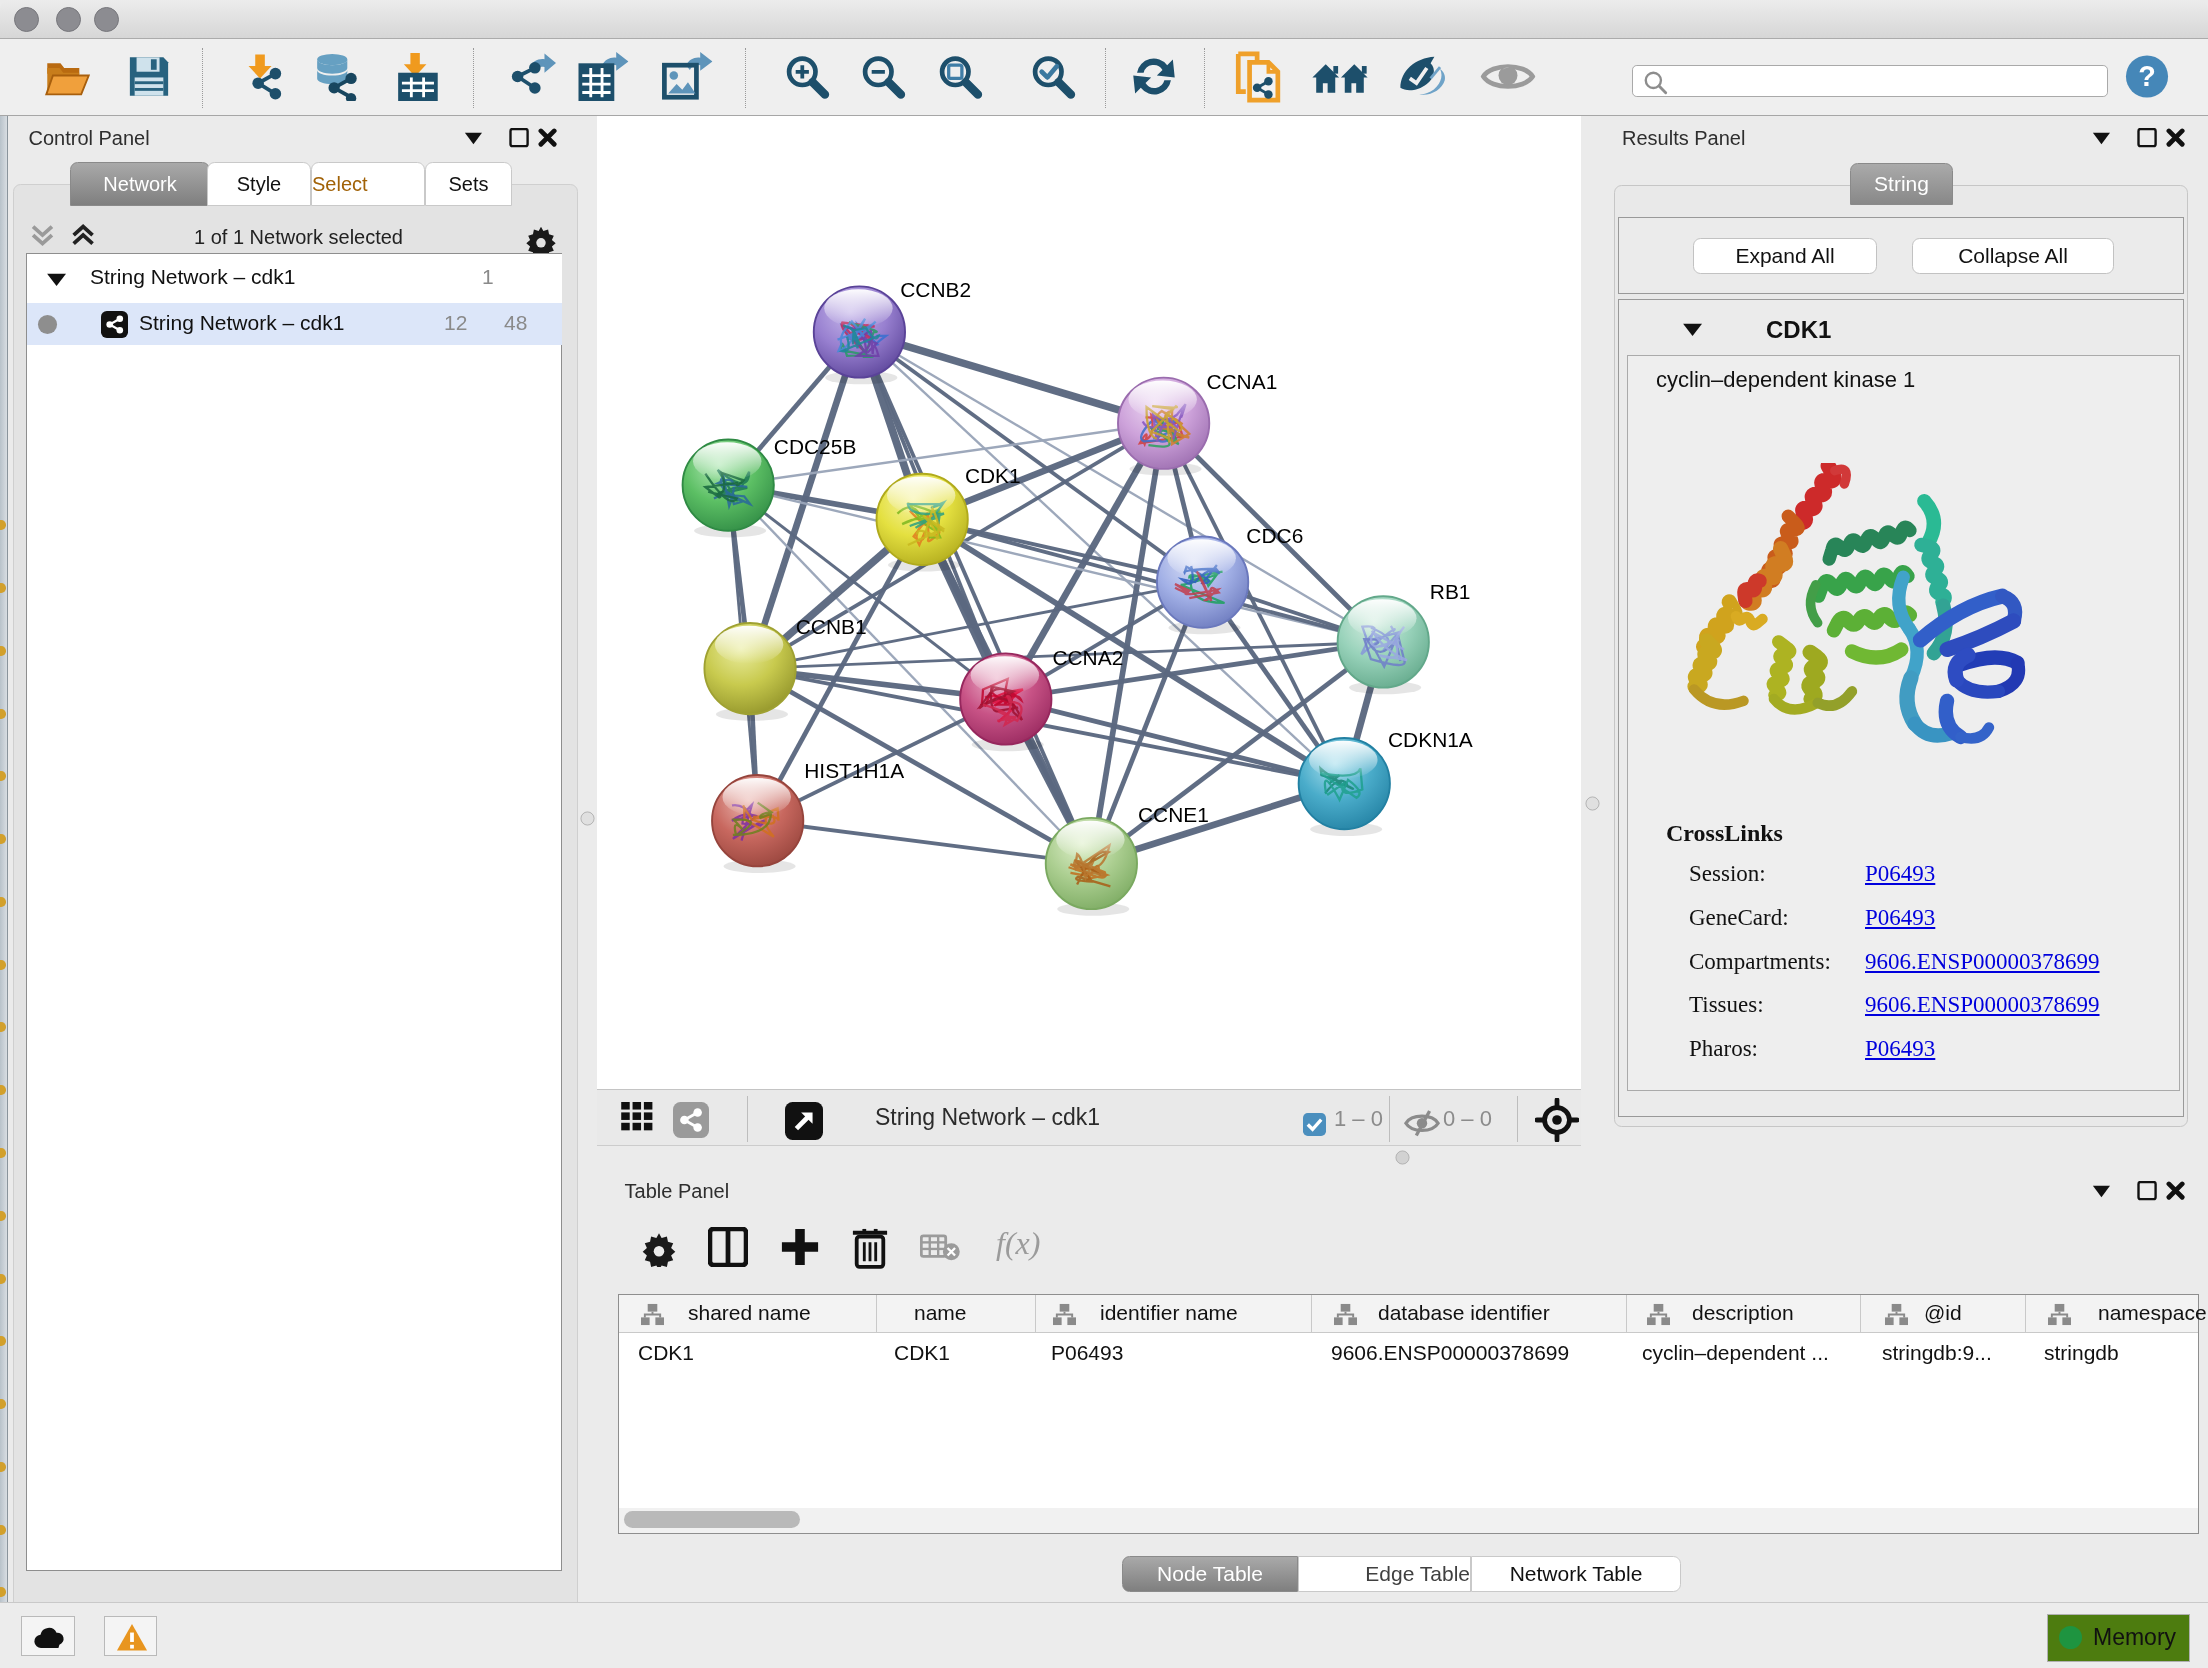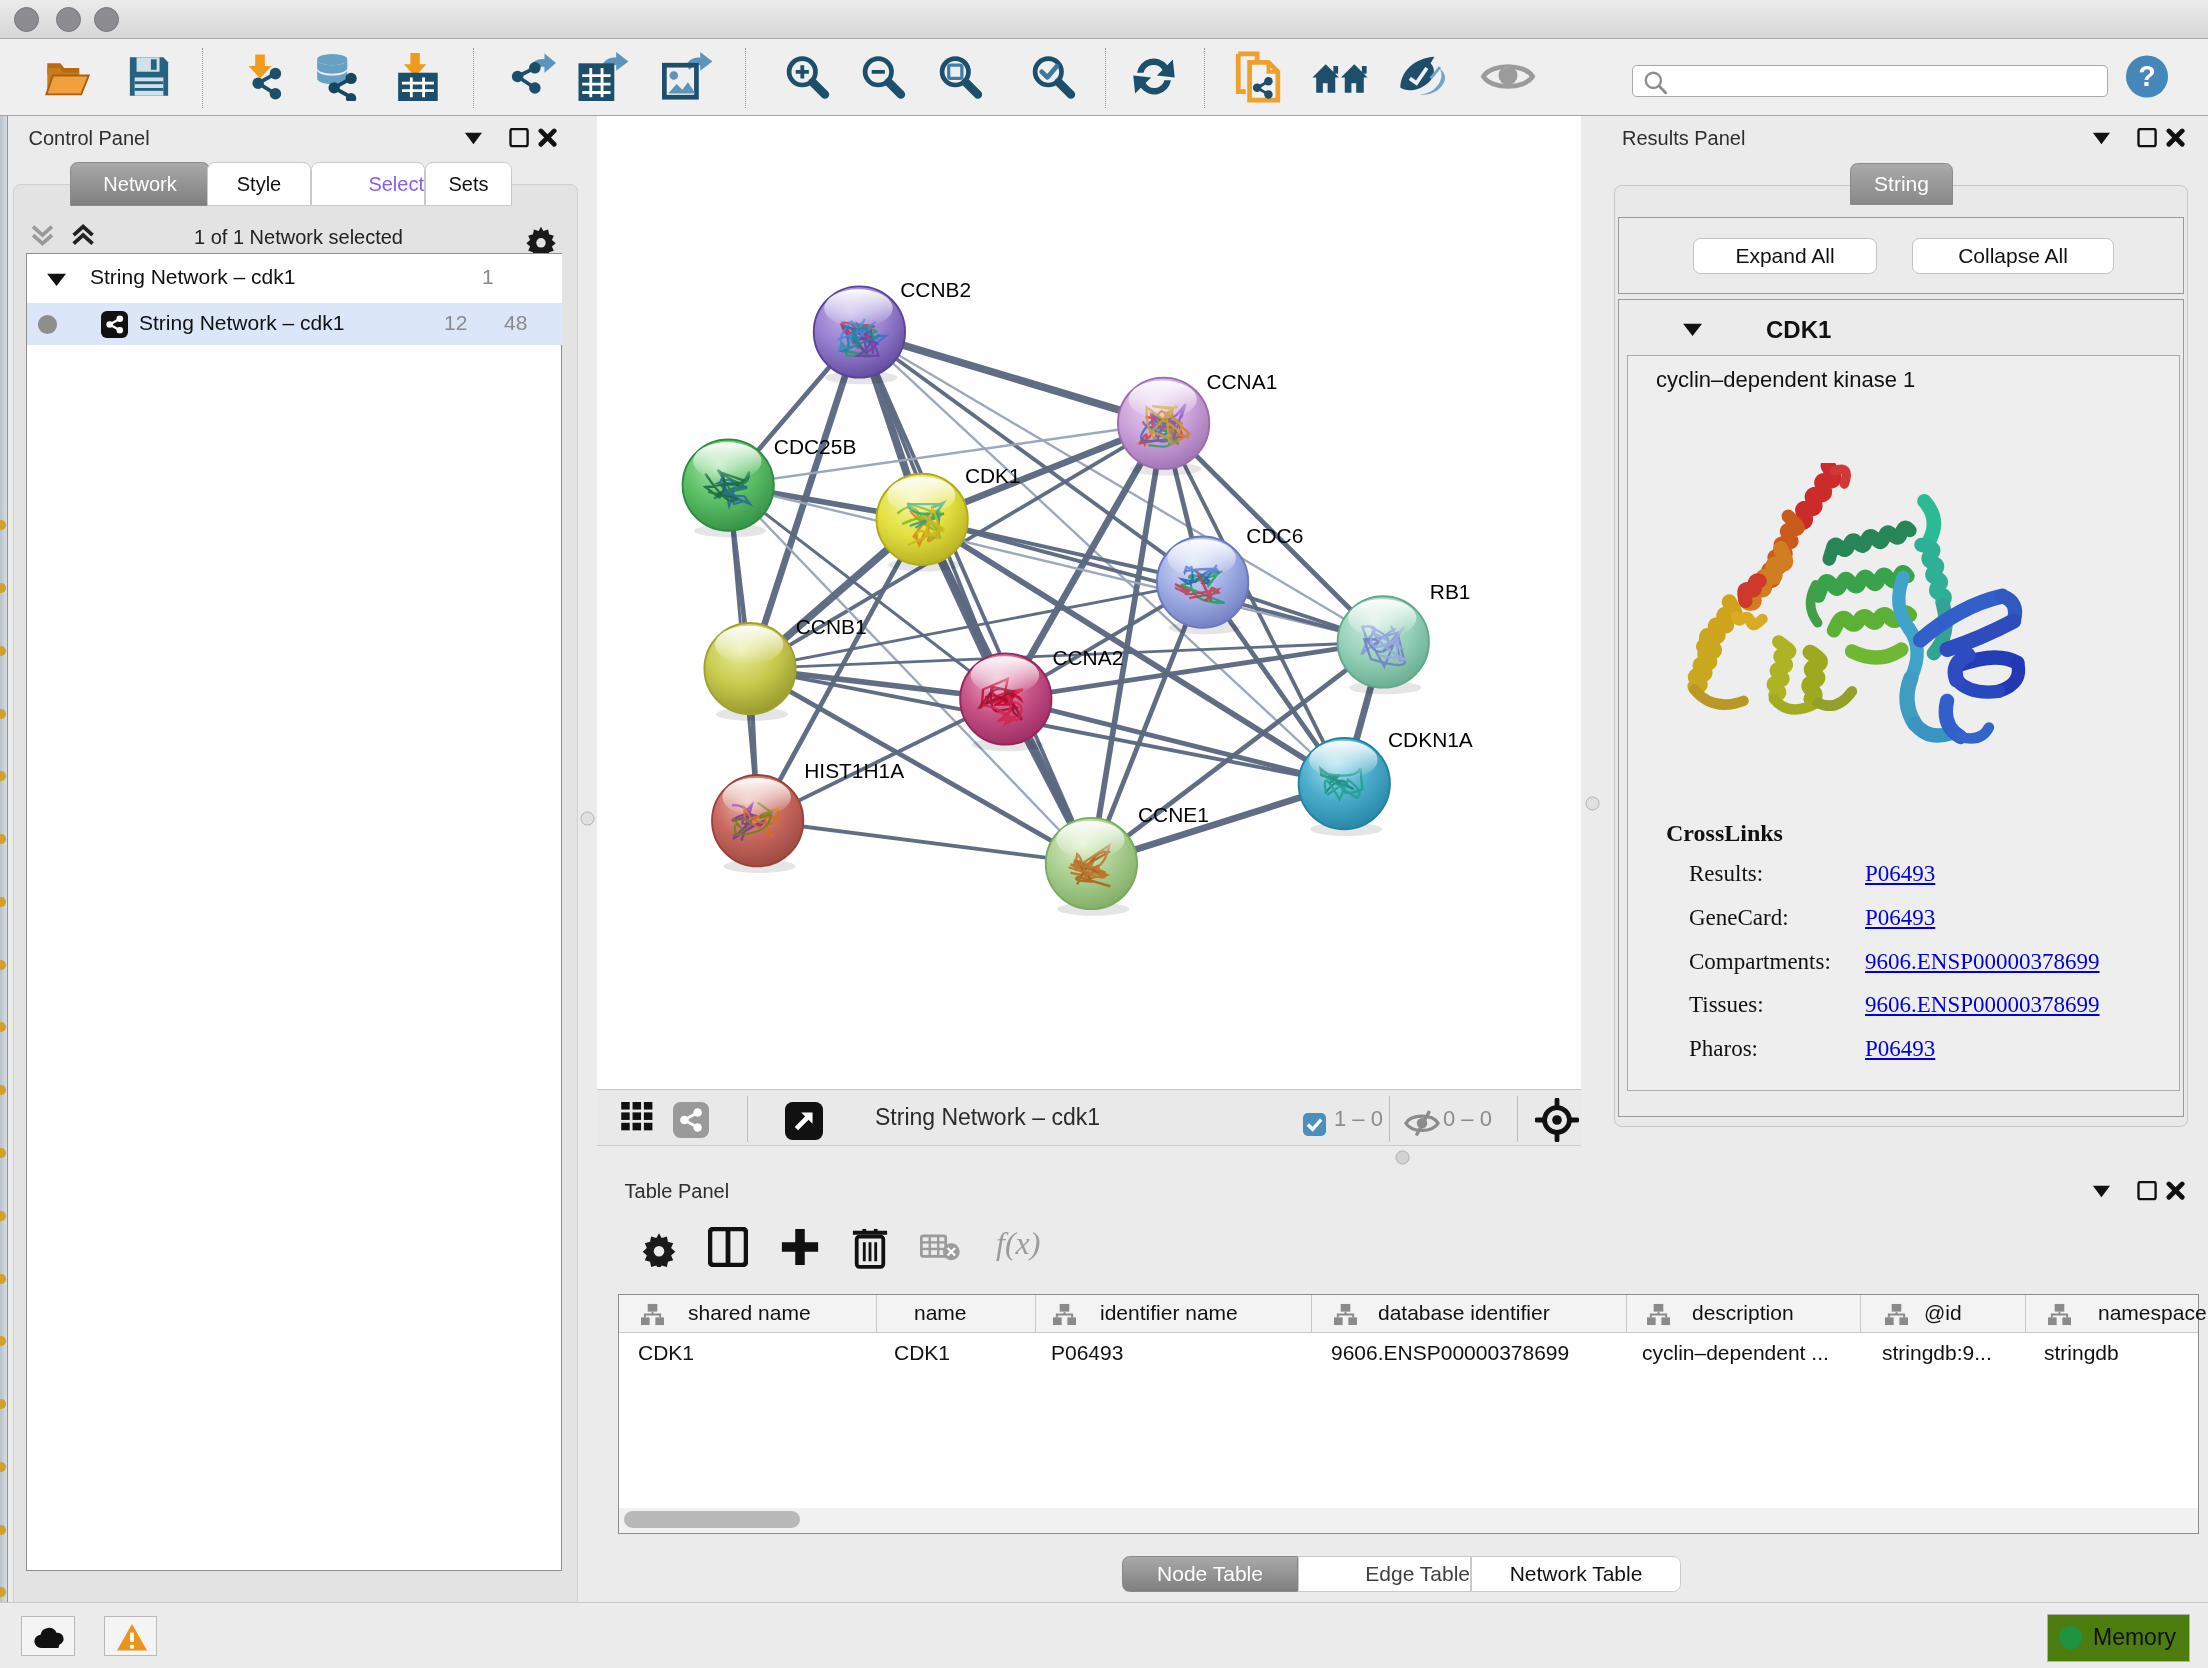--- a/index.html
+++ b/index.html
@@ -250,21 +250,21 @@
 <div id="ctrlpanel">
   <div class="ptitle" style="position:absolute;left:28.5px;top:11.4px;">Control Panel</div>
   <svg class="pctrl" style="left:463px;top:12.4px;" width="95" height="21" viewBox="0 0 100 22">
     <path d="M2 5 l18 0 -9 12 z" fill="#111"></path>
     <rect x="50" y="1" width="18" height="18" fill="none" stroke="#111" stroke-width="2.5" rx="2"></rect>
     <path d="M82 3 l14 14 M96 3 l-14 14" stroke="#111" stroke-width="5" stroke-linecap="round"></path>
   </svg>
 
   <div style="position:absolute;left:70px;top:46px;width:140px;height:44px;background:linear-gradient(#a9a9a9,#7f7f7f);border-radius:7.6px 7.6px 0 0;border:1px solid #8a8a8a;color:#fff;z-index:5;text-align:center;line-height:42px;font-size:20px;">Network</div>
   <div style="position:absolute;left:207px;top:46px;width:104px;height:44px;background:#fff;border-radius:7.6px 7.6px 0 0;border:1px solid #c9c9c9;color:#111;text-align:center;line-height:42px;font-size:20px;z-index:5;">Style</div>
-  <div style="position:absolute;left:311px;top:46px;width:114px;height:44px;background:#fff;border-radius:7.6px 7.6px 0 0;border:1px solid #c9c9c9;color:#8b5cf6;text-align:right;line-height:42px;font-size:20px;z-index:5;">Select</div>
+  <div style="position:absolute;left:311px;top:46px;width:114px;height:44px;background:#fff;border-radius:7.6px 7.6px 0 0;border:1px solid #c9c9c9;color:#a16207;text-align:left;line-height:42px;font-size:20px;z-index:5;">Select</div>
   <div style="position:absolute;left:425px;top:46px;width:87px;height:44px;background:#fff;border-radius:7.6px 7.6px 0 0;border:1px solid #c9c9c9;color:#111;text-align:center;line-height:42px;font-size:20px;z-index:5;">Sets</div>
 
   <div style="position:absolute;left:13.3px;top:68px;width:565px;height:1467px;background:#e3e3e3;border:1px solid #cfcfcf;border-radius:7.6px;"></div>
 
   <svg class="pctrl" style="left:30px;top:103px;" width="76" height="34" viewBox="0 0 80 36">
     <g fill="none" stroke="#9a9a9a" stroke-width="4">
         <path d="M3 8 l10 9 10-9"></path>
         <path d="M3 17 l10 9 10-9"></path>
       </g>
     <g fill="none" stroke="#222" stroke-width="4">
@@ -632,21 +632,21 @@
 <path d="M 356 166 Q 322 184 286 196" stroke="#2444bc" stroke-width="16" fill="none"></path>
 <path d="M 300 212 Q 338 198 360 210" stroke="#1834b4" stroke-width="15" fill="none"></path>
 <path d="M 360 210 Q 366 232 340 240" stroke="#1830b0" stroke-width="14" fill="none"></path>
 <path d="M 340 240 Q 310 244 296 228" stroke="#2040bc" stroke-width="14" fill="none"></path>
 <path d="M 296 228 Q 290 210 308 202" stroke="#2444c0" stroke-width="16" fill="none"></path>
 <path d="M 286 250 Q 280 276 300 288" stroke="#2858c8" stroke-width="15" fill="none"></path>
 <path d="M 300 288 Q 322 294 330 278" stroke="#2b5cc8" stroke-width="11" fill="none"></path>
 </g>
     </svg>
   <div style="position:absolute;left:59px;top:704px;font-size:24px;font-weight:bold;color:#111;font-family:'Liberation Serif',serif;">CrossLinks</div>
-  <div style="position:absolute;left:82px;top:745px;font-size:23px;color:#111;font-family:'Liberation Serif',serif;">Results:</div>
+  <div style="position:absolute;left:82px;top:745px;font-size:23px;color:#111;font-family:'Liberation Serif',serif;">Session:</div>
   <div style="position:absolute;left:258px;top:745px;font-size:23px;color:#0000dd;text-decoration:underline;font-family:'Liberation Serif',serif;">P06493</div>
   <div style="position:absolute;left:82px;top:789px;font-size:23px;color:#111;font-family:'Liberation Serif',serif;">GeneCard:</div>
   <div style="position:absolute;left:258px;top:789px;font-size:23px;color:#0000dd;text-decoration:underline;font-family:'Liberation Serif',serif;">P06493</div>
   <div style="position:absolute;left:82px;top:833px;font-size:23px;color:#111;font-family:'Liberation Serif',serif;">Compartments:</div>
   <div style="position:absolute;left:258px;top:833px;font-size:23px;color:#0000dd;text-decoration:underline;font-family:'Liberation Serif',serif;">9606.ENSP00000378699</div>
   <div style="position:absolute;left:82px;top:876px;font-size:23px;color:#111;font-family:'Liberation Serif',serif;">Tissues:</div>
   <div style="position:absolute;left:258px;top:876px;font-size:23px;color:#0000dd;text-decoration:underline;font-family:'Liberation Serif',serif;">9606.ENSP00000378699</div>
   <div style="position:absolute;left:82px;top:920px;font-size:23px;color:#111;font-family:'Liberation Serif',serif;">Pharos:</div>
   <div style="position:absolute;left:258px;top:920px;font-size:23px;color:#0000dd;text-decoration:underline;font-family:'Liberation Serif',serif;">P06493</div>
 </div>

